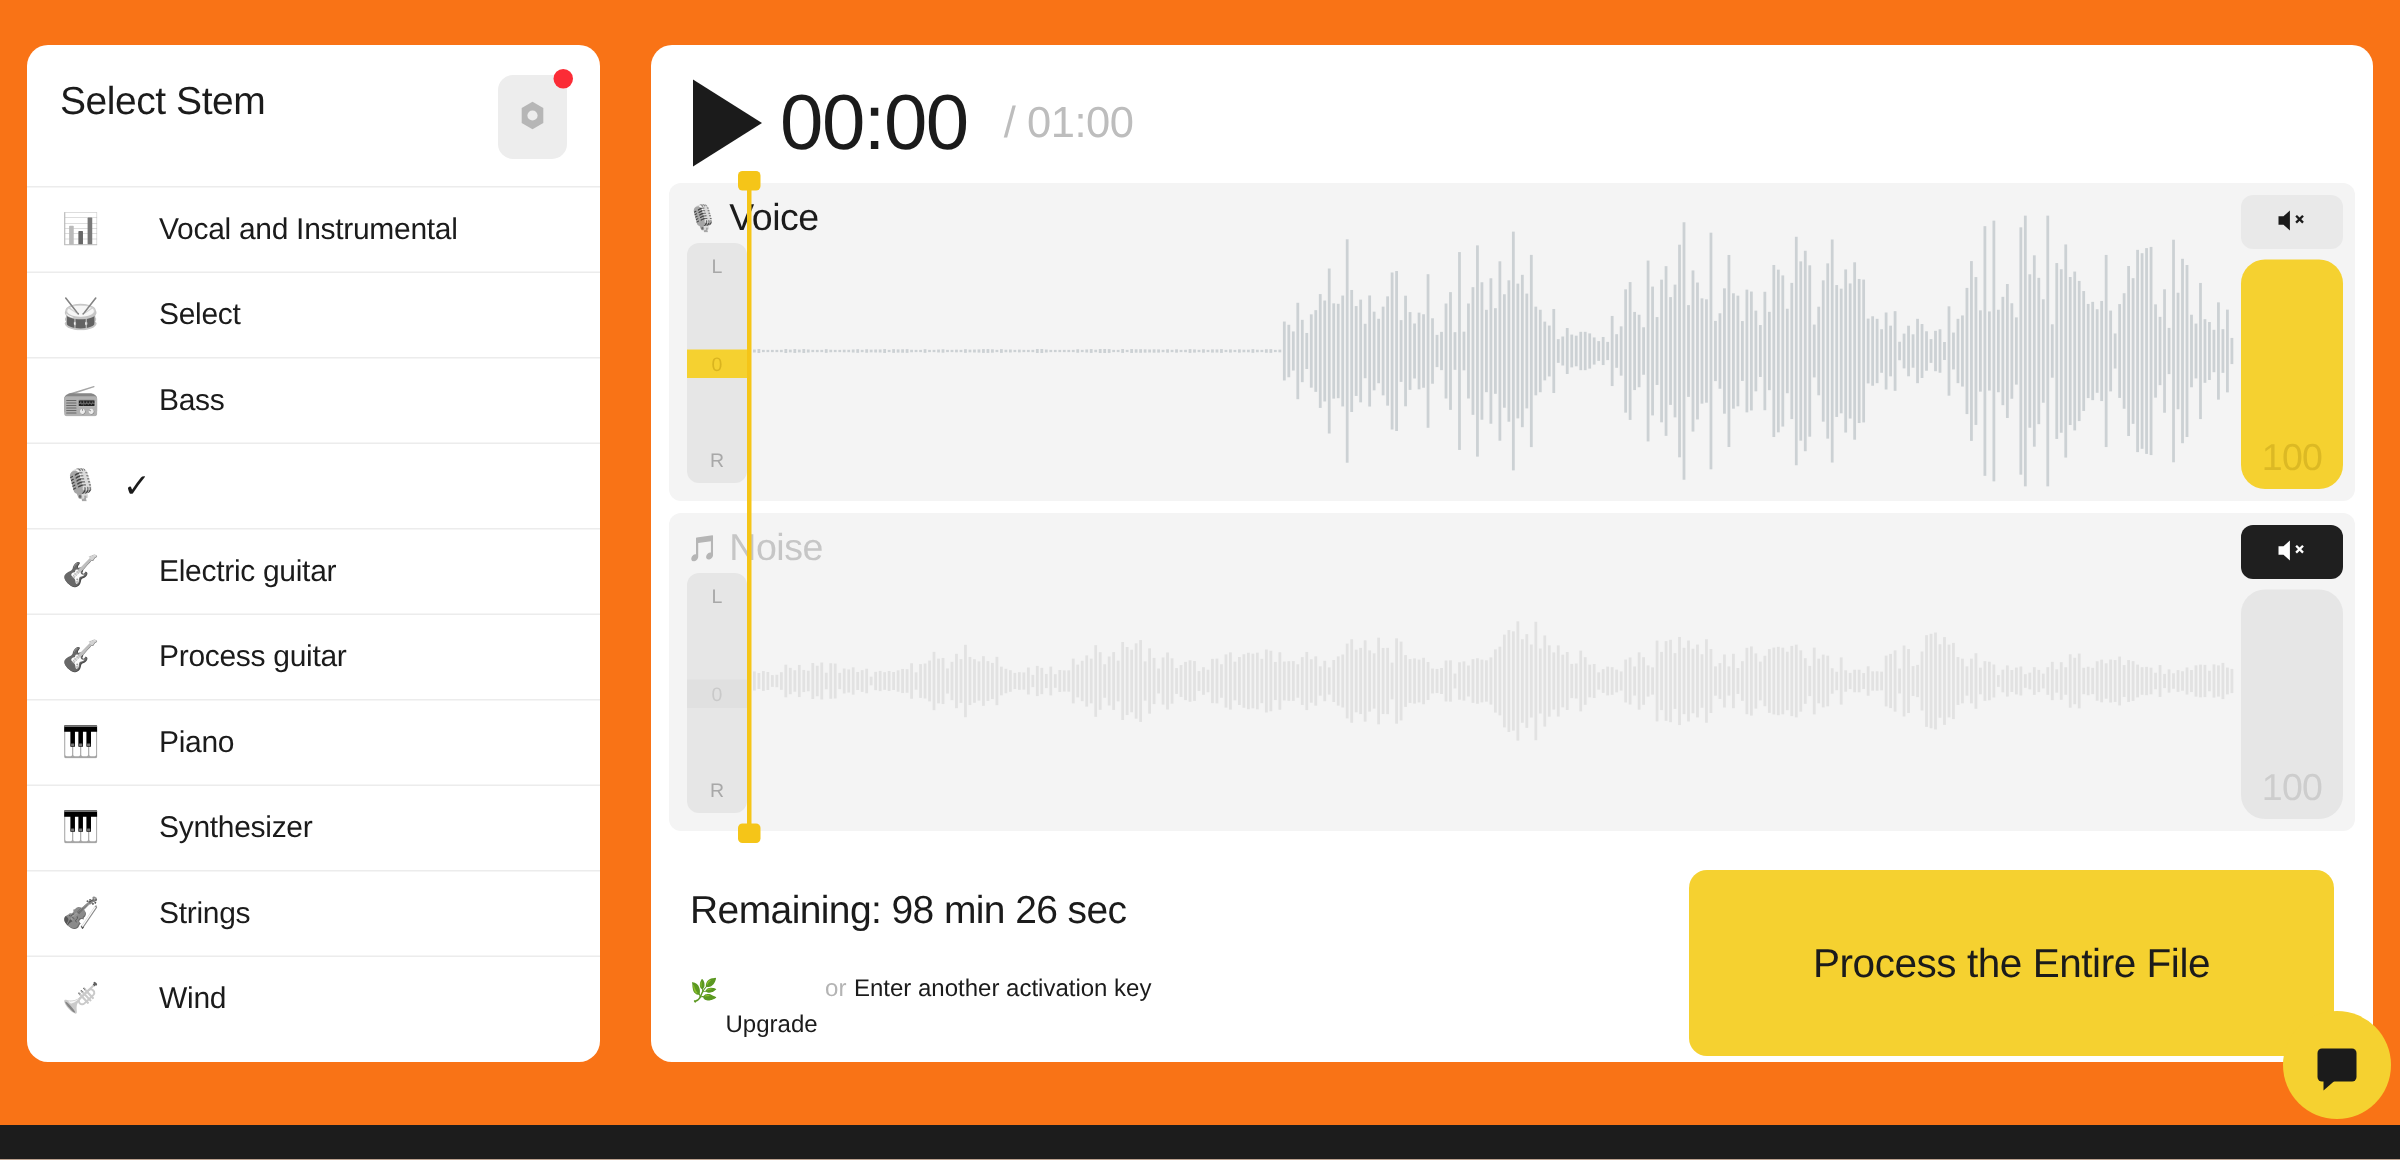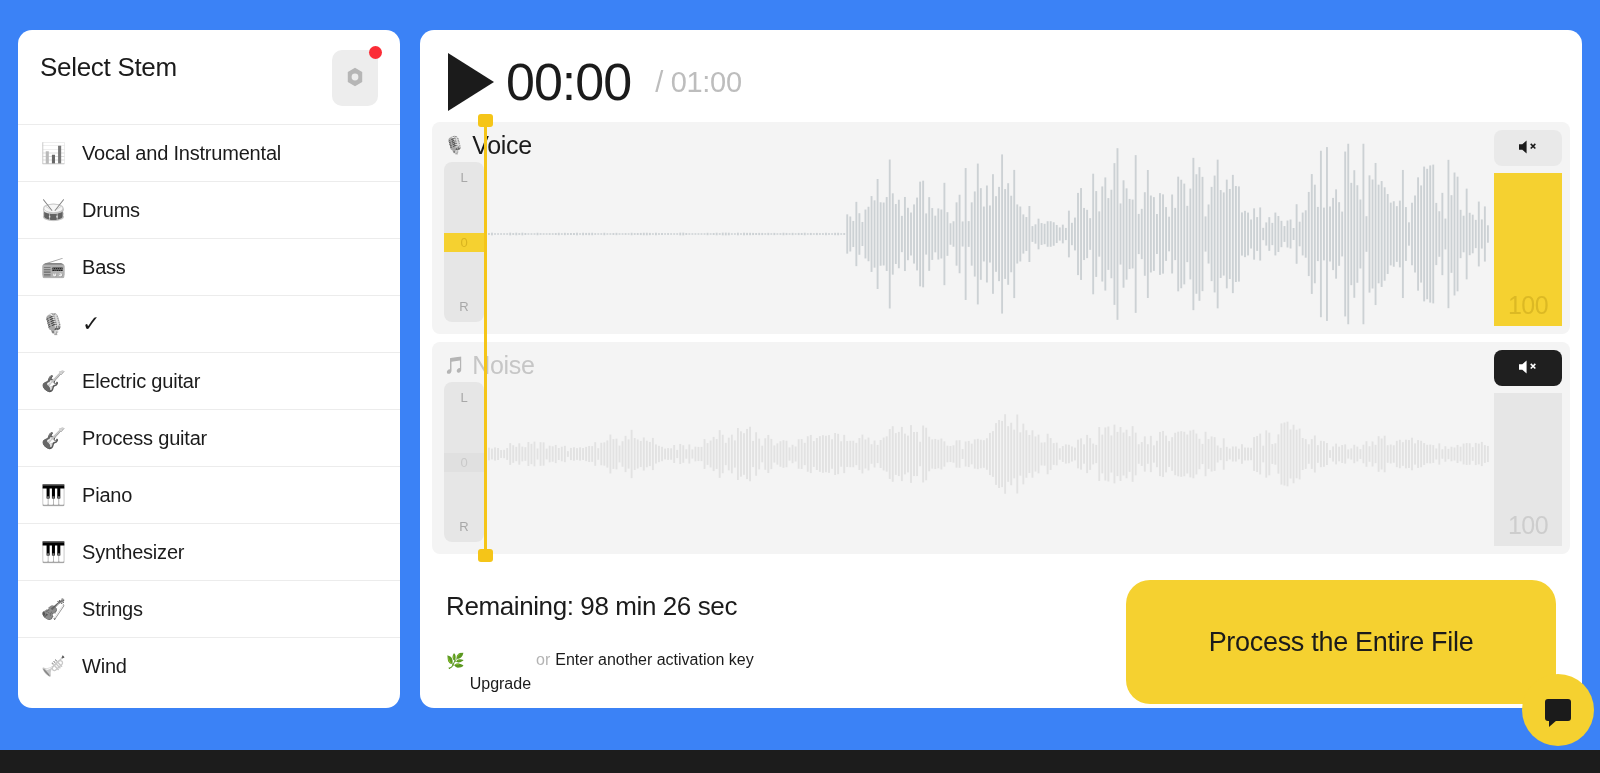--- a/index.html
+++ b/index.html
@@ -5,24 +5,24 @@
   * { box-sizing: border-box; margin: 0; padding: 0; }
   html, body {
     width: 1600px; height: 773px;
     background: #e8e8e8;
     font-family: "Liberation Sans", sans-serif;
     overflow: hidden;
   }
   .page {
     position: relative;
     width: 1600px; height: 773px;
-    background: #3b82f6;
+    background: #f97316;
     display: flex;
     padding: 30px 18px 0 18px;
-    gap: 20px;
+    gap: 34px;
   }
 
   
   .sidebar {
     width: 382px;
     background: #ffffff;
     border-radius: 14px;
     flex: 0 0 382px;
     height: 678px;
     overflow: hidden;
@@ -74,20 +74,21 @@
     line-height: 1;
     text-align: center;
     filter: grayscale(100%);
     flex: 0 0 28px;
   }
   .stem-label {
     font-size: 20px;
     color: #1b1b1b;
     letter-spacing: -0.2px;
     flex: 1;
+    margin-left: 24px;
   }
   .stem-check {
     font-size: 22px;
     color: #1b1b1b;
     line-height: 1;
     width: 22px;
   }
 
   
   .main {
@@ -214,21 +215,21 @@
     border-radius: 8px;
     background: #e9e9e9;
     display: flex; align-items: center; justify-content: center;
     cursor: pointer;
     border: none;
   }
   .mute-btn.on { background: #1f1f1f; }
   .mute-btn.on svg { fill: #ffffff; }
   .vol {
     flex: 1;
-    border-radius: 0;
+    border-radius: 16px;
     background: #f5d130;
     position: relative;
     cursor: pointer;
     padding-left: 44px;
   }
   .vol.off { background: #e6e6e6; }
   .vol-num {
     position: absolute;
     bottom: 6px; left: 0; width: 100%;
     text-align: center;
@@ -287,21 +288,21 @@
   .leaf-ico { font-size: 15px; line-height: 1; }
   .upgrade-link { color: #1b1b1b; cursor: pointer; margin-top: 48px; }
   .or-word { color: #b4b4b4; }
   .act-link { color: #1b1b1b; cursor: pointer; }
 
   .process-btn {
     width: 430px;
     height: 124px;
     background: #f5d130;
     border: none;
-    border-radius: 24px;
+    border-radius: 12px;
     font-family: "Liberation Sans", sans-serif;
     font-size: 27px;
     color: #1b1b1b;
     letter-spacing: -0.3px;
     cursor: pointer;
   }
 
   
   .chat-fab {
     position: absolute;
@@ -352,21 +353,21 @@
         </span>
       </button>
     </div>
     <div class="stem-list">
         <div class="stem-item">
           <span class="stem-icon">📊</span>
           <span class="stem-label">Vocal and Instrumental</span>
         </div>
         <div class="stem-item">
           <span class="stem-icon">🥁</span>
-          <span class="stem-label">Drums</span>
+          <span class="stem-label">Select</span>
         </div>
         <div class="stem-item">
           <span class="stem-icon">📻</span>
           <span class="stem-label">Bass</span>
         </div>
         <div class="stem-item">
           <span class="stem-icon">🎙️</span>
           <span class="stem-check">✓</span>
         </div>
         <div class="stem-item">

